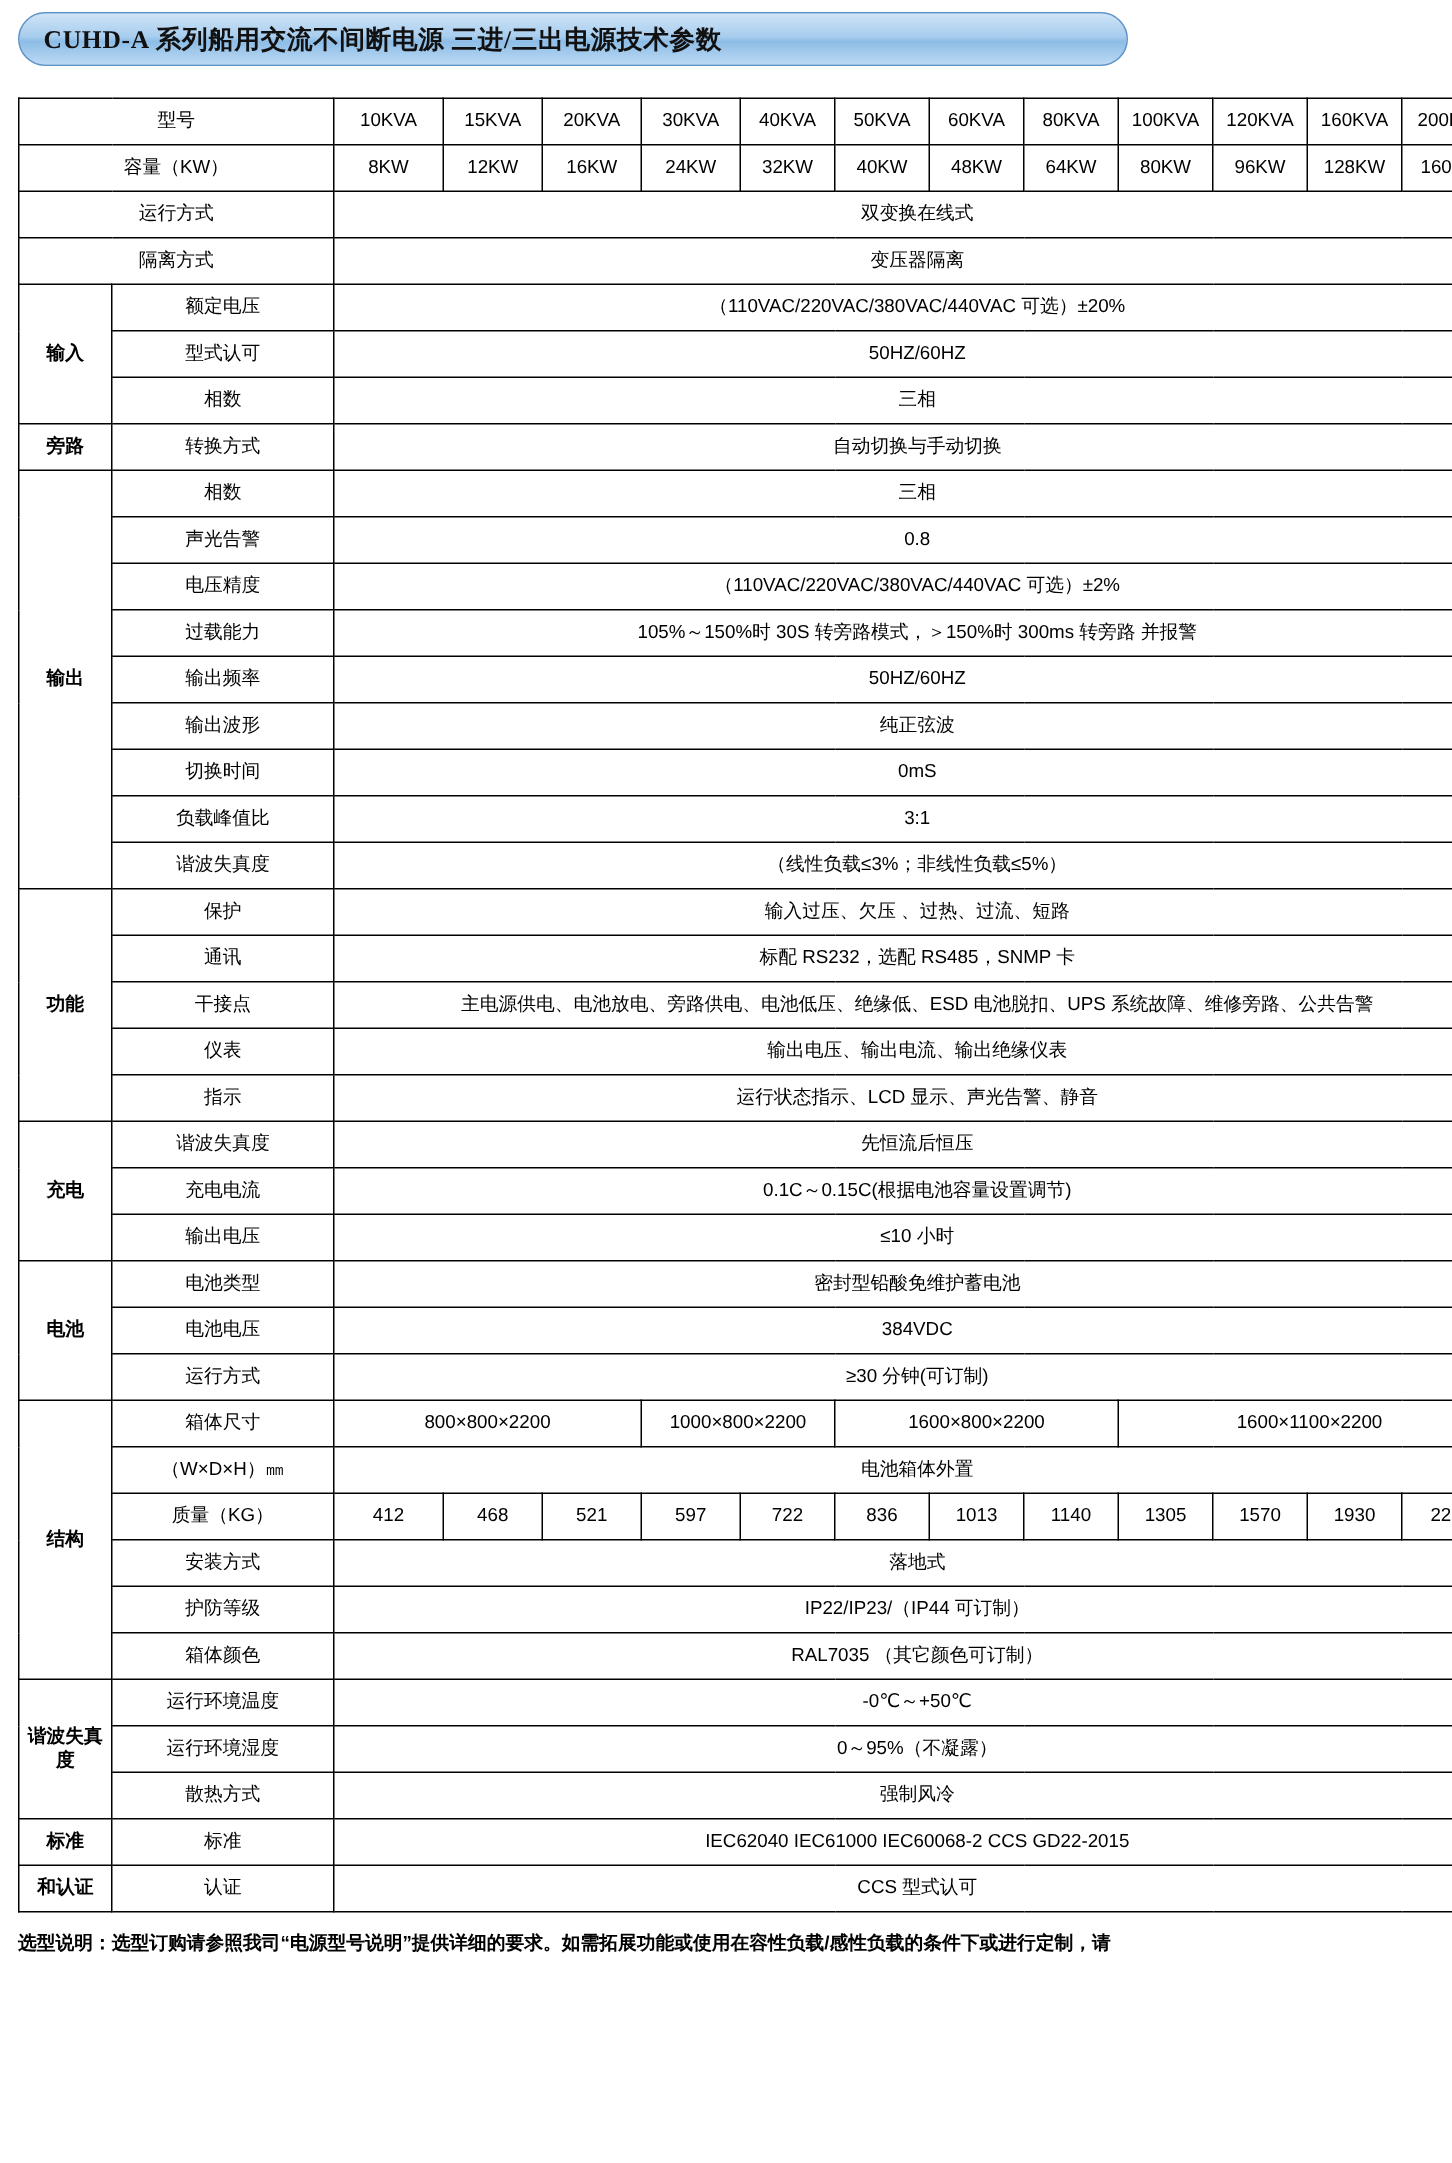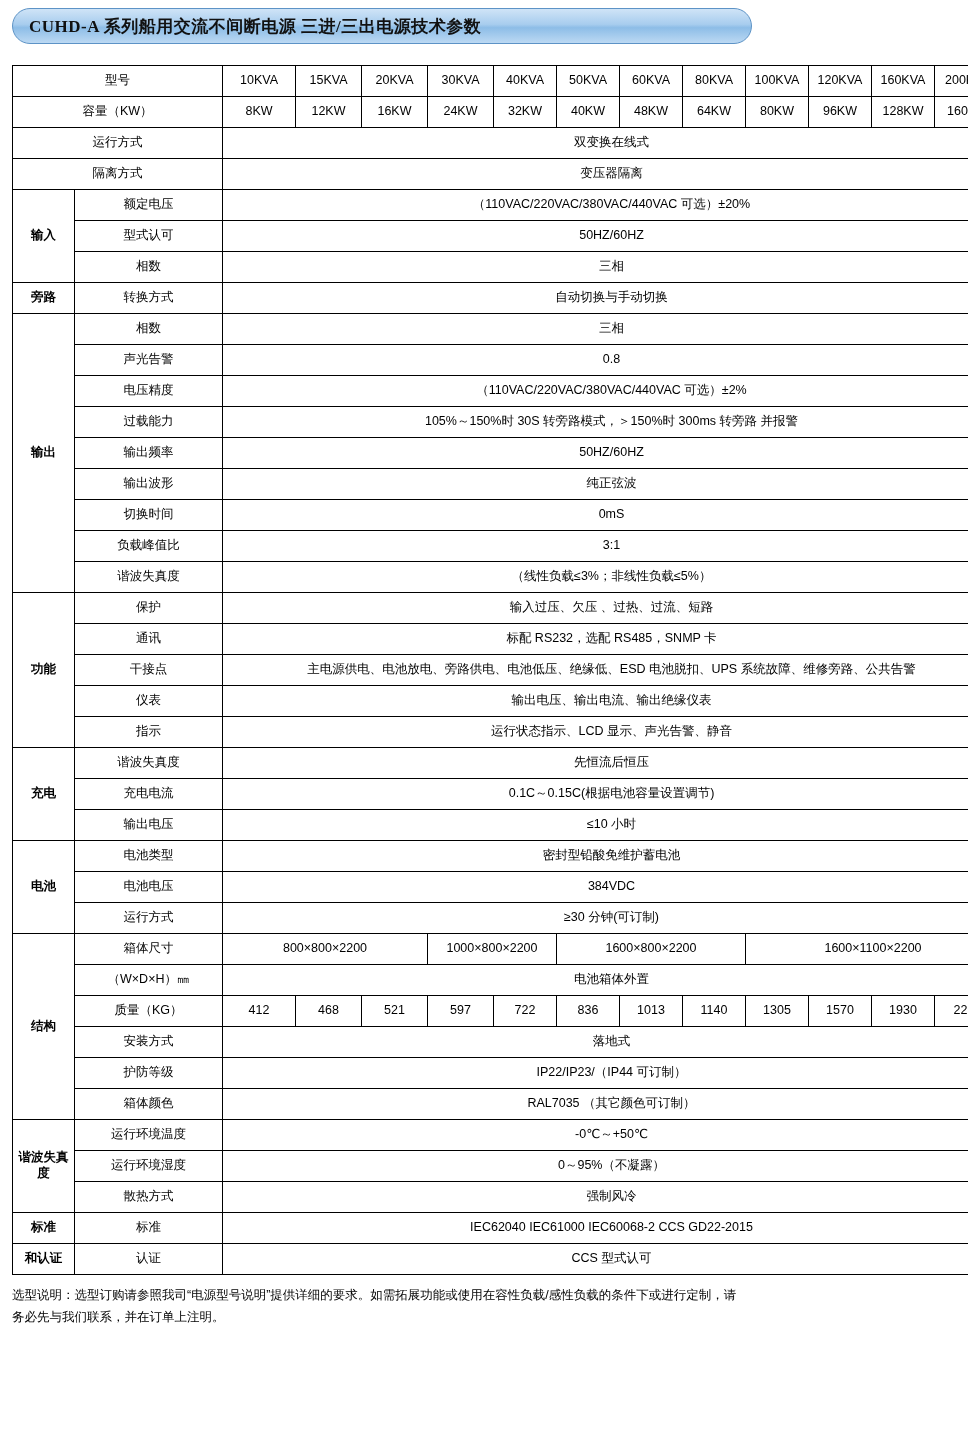--- a/index.html
+++ b/index.html
@@ -55,21 +55,21 @@
   }
   td.cat{font-weight:bold;font-size:13px;}
   td.lbl{font-weight:normal;font-size:12.5px;}
   td.val{font-size:12.5px;}
   td.small{font-size:11.5px;}
 
   
   .note{
     margin-top:10px;
     font-size:12.5px;
-    font-weight:normal;
+    font-weight:bold;
     line-height:1.75;
     color:#000;
   }
 </style>
 </head>
 <body>
 
 <div class="page">
 
   <div class="title-wrap">
@@ -309,16 +309,15 @@
       <tr>
         <td class="cat">和认证</td>
         <td class="lbl">认证</td>
         <td class="val" colspan="12">CCS 型式认可</td>
       </tr>
     </tbody>
   </table>
 
   <div class="note">
     <div>选型说明：选型订购请参照我司“电源型号说明”提供详细的要求。如需拓展功能或使用在容性负载/感性负载的条件下或进行定制，请</div>
-    <div>务必先与我们联系，并在订单上注明。</div>
   </div>
 
 </div>
 
 </body></html>

